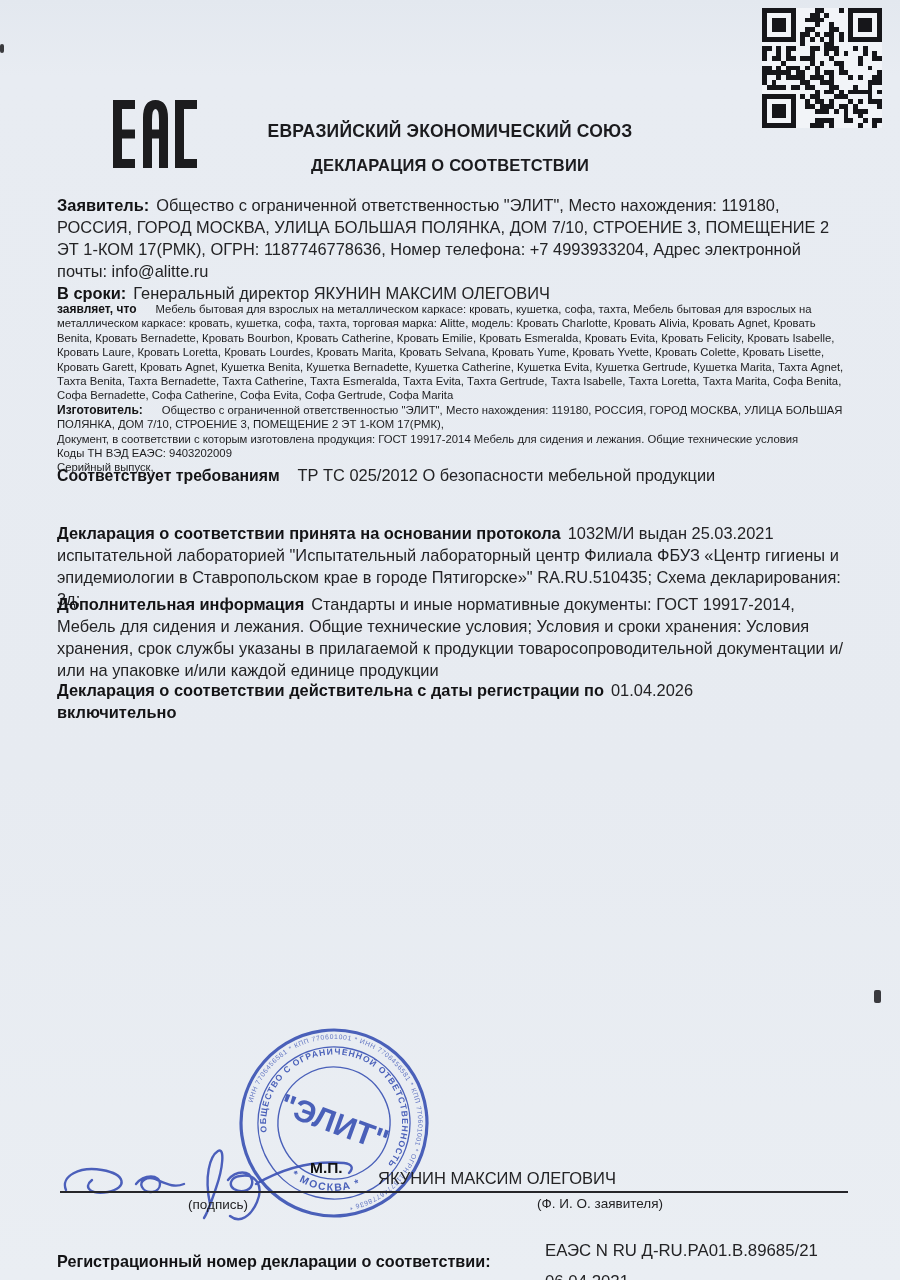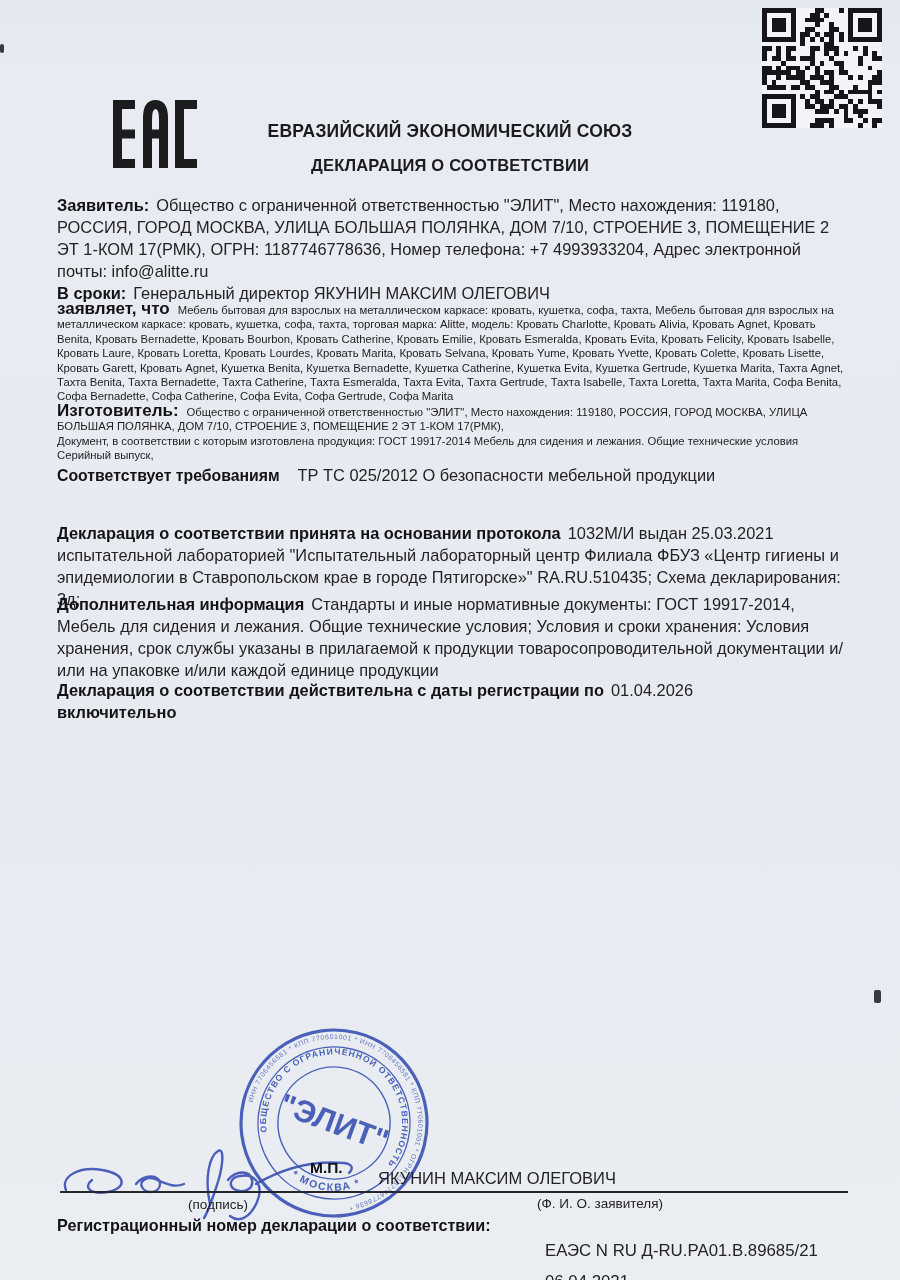--- a/index.html
+++ b/index.html
@@ -20,41 +20,41 @@
   
   .title1{left:150px;top:121px;width:600px;font-size:17.5px;font-weight:bold;letter-spacing:.2px;color:#1b1b1e;}
   .title2{left:150px;top:156px;width:600px;font-size:16.5px;font-weight:bold;letter-spacing:.2px;color:#1b1b1e;}
   
   .blk{left:57px;width:792px;font-size:16.4px;line-height:22px;color:#232325;}
   .blk p{margin:0;}
   .lbl{font-weight:bold;color:#131315;margin-right:7px;}
   .applicant{top:194px;}
   .declares{top:302px;}
   .small{font-size:11.3px;line-height:14.4px;color:#1d1d1f;}
-  .small .lbl{font-size:17px;margin-right:8px;}
+  .small .lbl{font-size:12px;margin-right:19px;}
   .declares-lbl{font-size:15.5px;margin-right:16px;}
   .compliance{top:464px;}
   .compliance .lbl{font-size:15.8px;margin-right:18px;}
   .basis{top:522px;}
   .additional{top:593px;}
   .validity{top:679px;width:742px;}
   
   .stamp{left:233px;top:1022px;width:202px;height:202px;transform:rotate(14deg);opacity:.92;}
   .stamp svg{width:100%;height:100%;}
   
   .sig{left:52px;top:1142px;width:310px;height:86px;}
   .sig svg{width:100%;height:100%;}
   .mp{left:310px;top:1159px;font-size:15.5px;font-weight:bold;color:#101012;z-index:5;}
   .sig-name{left:378px;top:1169px;font-size:16.5px;color:#232325;z-index:5;}
   .sig-line{left:60px;top:1191px;width:788px;border-top:2px solid #26262a;z-index:4;}
   .cap{font-size:13.5px;color:#232325;}
   .cap-sign{left:188px;top:1197px;width:124px;text-align:left;}
   .cap-fio{left:537px;top:1196px;width:200px;}
   
-  .reg-lbl{left:57px;font-size:16.2px;font-weight:bold;color:#131315;}
+  .reg-lbl{left:57px;font-size:16.2px;font-weight:bold;color:#131315;margin-top:36px;}
   .reg-val{left:545px;font-size:16.8px;color:#232325;margin-top:25px;}
   .row1{top:1216px;} .row2{top:1247px;}
   
   .speck{background:#3a3a3e;border-radius:2px;}
 </style>
 </head>
 <body>
 
 <div class="page">
 
@@ -286,20 +286,21 @@
 
   <div class="abs blk applicant">
     <p><b class="lbl">Заявитель:</b><span>Общество с ограниченной ответственностью "ЭЛИТ", Место нахождения: 119180, РОССИЯ, ГОРОД МОСКВА, УЛИЦА БОЛЬШАЯ ПОЛЯНКА, ДОМ 7/10, СТРОЕНИЕ 3, ПОМЕЩЕНИЕ 2 ЭТ 1-КОМ 17(РМК), ОГРН: 1187746778636, Номер телефона: +7 4993933204, Адрес электронной почты: info@alitte.ru</span></p>
     <p><b class="lbl">В сроки:</b><span>Генеральный директор ЯКУНИН МАКСИМ ОЛЕГОВИЧ</span></p>
   </div>
 
   <div class="abs blk declares">
     <p class="small"><b class="lbl declares-lbl">заявляет, что</b><span>Мебель бытовая для взрослых на металлическом каркасе: кровать, кушетка, софа, тахта, Мебель бытовая для взрослых на металлическом каркасе: кровать, кушетка, софа, тахта, торговая марка: Alitte, модель: Кровать Charlotte, Кровать Alivia, Кровать Agnet, Кровать Benita, Кровать Bernadette, Кровать Bourbon, Кровать Catherine, Кровать Emilie, Кровать Esmeralda, Кровать Evita, Кровать Felicity, Кровать Isabelle, Кровать Laure, Кровать Loretta, Кровать Lourdes, Кровать Marita, Кровать Selvana, Кровать Yume, Кровать Yvette, Кровать Colette, Кровать Lisette, Кровать Garett, Кровать Agnet, Кушетка Benita, Кушетка Bernadette, Кушетка Catherine, Кушетка Evita, Кушетка Gertrude, Кушетка Marita, Тахта Agnet, Тахта Benita, Тахта Bernadette, Тахта Catherine, Тахта Esmeralda, Тахта Evita, Тахта Gertrude, Тахта Isabelle, Тахта Loretta, Тахта Marita, Софа Benita, Софа Bernadette, Софа Catherine, Софа Evita, Софа Gertrude, Софа Marita</span></p>
     <p class="small"><b class="lbl">Изготовитель:</b><span>Общество с ограниченной ответственностью "ЭЛИТ", Место нахождения: 119180, РОССИЯ, ГОРОД МОСКВА, УЛИЦА БОЛЬШАЯ ПОЛЯНКА, ДОМ 7/10, СТРОЕНИЕ 3, ПОМЕЩЕНИЕ 2 ЭТ 1-КОМ 17(РМК),</span></p>
     <p class="small">Документ, в соответствии с которым изготовлена продукция: ГОСТ 19917-2014 Мебель для сидения и лежания. Общие технические условия</p>
+    <p class="small">Коды ТН ВЭД ЕАЭС: 9403202009</p>
     <p class="small">Серийный выпуск,</p>
   </div>
 
   <div class="abs blk compliance">
     <p><b class="lbl">Соответствует требованиям</b><span>ТР ТС 025/2012 О безопасности мебельной продукции</span></p>
   </div>
 
   <div class="abs blk basis">
     <p><b class="lbl">Декларация о соответствии принята на основании протокола</b><span>1032М/И выдан 25.03.2021 испытательной лабораторией "Испытательный лабораторный центр Филиала ФБУЗ «Центр гигиены и эпидемиологии в Ставропольском крае в городе Пятигорске»" RA.RU.510435; Схема декларирования: 3д;</span></p>
   </div>

